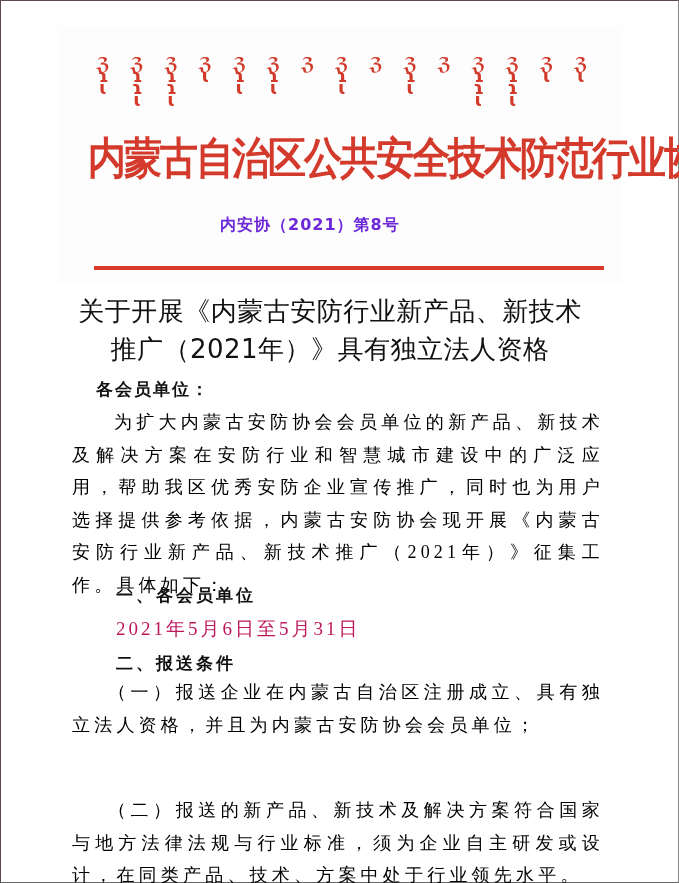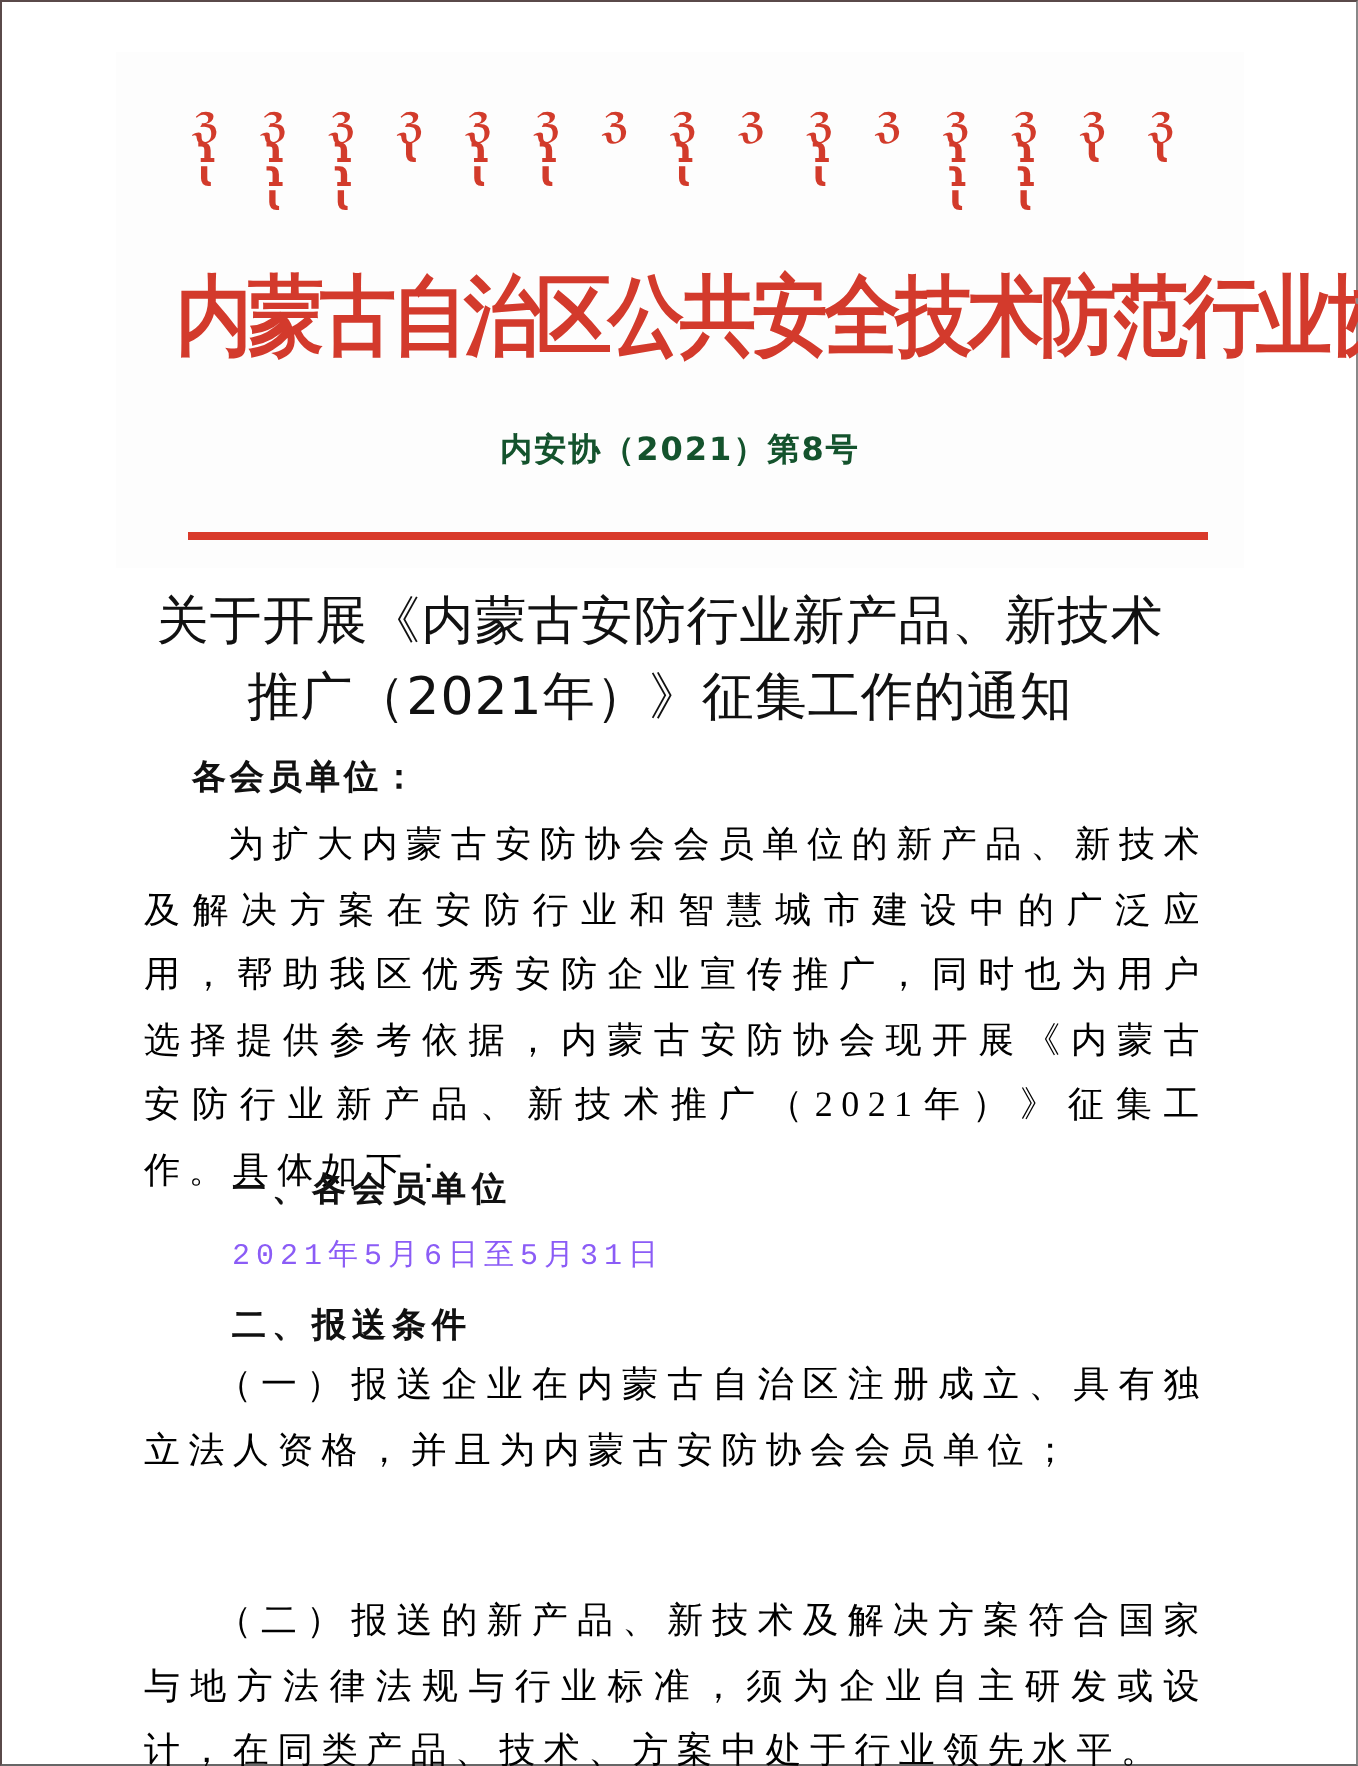--- a/index.html
+++ b/index.html
@@ -23,22 +23,22 @@
       display: flex; flex-direction: column; align-items: center; width: 22px;
       font-family: "DejaVu Sans", sans-serif;
     }
     .org-name {
       position: absolute; left: 88px; top: 128px; width: 520px; text-align: center;
       color: #d33a2c; font-size: 38px; font-weight: bold; letter-spacing: -2px; line-height: 52px;
       font-family: "DejaVu Serif", serif; transform: scaleY(1.15); transform-origin: top;
       white-space: nowrap;
     }
     .doc-number {
-      position: absolute; left: 220px; top: 212px; width: 240px; text-align: center;
-      font-size: 16px; font-weight: bold; color: #14532d; line-height: 26px;
+      position: absolute; left: 220px; top: 212px; width: 240px; 
+      font-size: 16px; font-weight: bold; color: #6d28d9; line-height: 26px;
       font-family: "DejaVu Sans", sans-serif; letter-spacing: 1px;
     }
     .red-rule {
       position: absolute; left: 94px; top: 266px; width: 510px; height: 4px; background: #d93a2b;
     }
     .title {
       position: absolute; left: 50px; top: 292px; width: 560px; text-align: center;
       font-size: 26px; line-height: 38px; color: #111; font-family: "DejaVu Sans", sans-serif;
       letter-spacing: 0.5px;
     }
@@ -49,22 +49,22 @@
     .para {
       position: absolute; left: 72px; width: 532px; font-size: 18px; line-height: 32.5px;
       color: #000000; letter-spacing: 4.2px; text-align: justify;
       font-family: Liberation Serif, serif;
     }
     .heading {
       position: absolute; left: 116px; font-size: 17px; font-weight: bold; line-height: 26px;
       color: #111; font-family: "DejaVu Sans", sans-serif; letter-spacing: 3px;
     }
     .line {
-      position: absolute; font-size: 15px; line-height: 26px; color: #8b5cf6;
-      font-family: Liberation Mono, monospace; letter-spacing: 3px;
+      position: absolute; font-size: 19px; line-height: 26px; color: #be185d;
+      font-family: Liberation Serif, serif; letter-spacing: 3px;
     }
   </style>
 </head>
 <body>
 
 <div class="frame"></div>
 <div class="header-zone"></div>
 
 <div class="mongol" id="mongol">
     <div class="mglyph">
@@ -138,21 +138,21 @@
       <span>ɩ</span>
     </div>
   </div>
 
 <div class="org-name">内蒙古自治区公共安全技术防范行业协会</div>
 <div class="doc-number">内安协（2021）第8号</div>
 <div class="red-rule"></div>
 
 <div class="title">
   <div>关于开展《内蒙古安防行业新产品、新技术</div>
-  <div>推广（2021年）》征集工作的通知</div>
+  <div>推广（2021年）》具有独立法人资格</div>
 </div>
 
 <div class="salutation">各会员单位：</div>
 
 <div class="para" style="top:406px; text-indent:42px;">为扩大内蒙古安防协会会员单位的新产品、新技术及解决方案在安防行业和智慧城市建设中的广泛应用，帮助我区优秀安防企业宣传推广，同时也为用户选择提供参考依据，内蒙古安防协会现开展《内蒙古安防行业新产品、新技术推广（2021年）》征集工作。具体如下：</div>
 
 <div class="heading" style="top:582px;">一、各会员单位</div>
 <div class="line" style="left:116px; top:616px;">2021年5月6日至5月31日</div>
 <div class="heading" style="top:650px;">二、报送条件</div>
 

